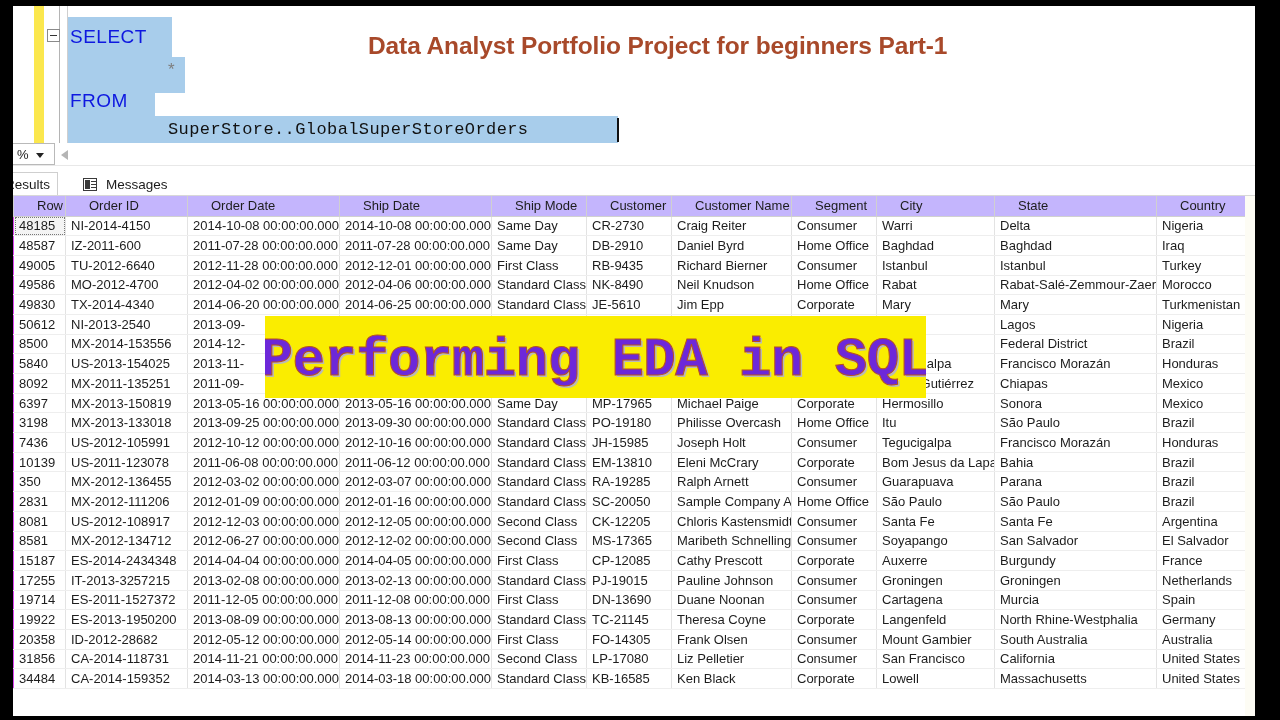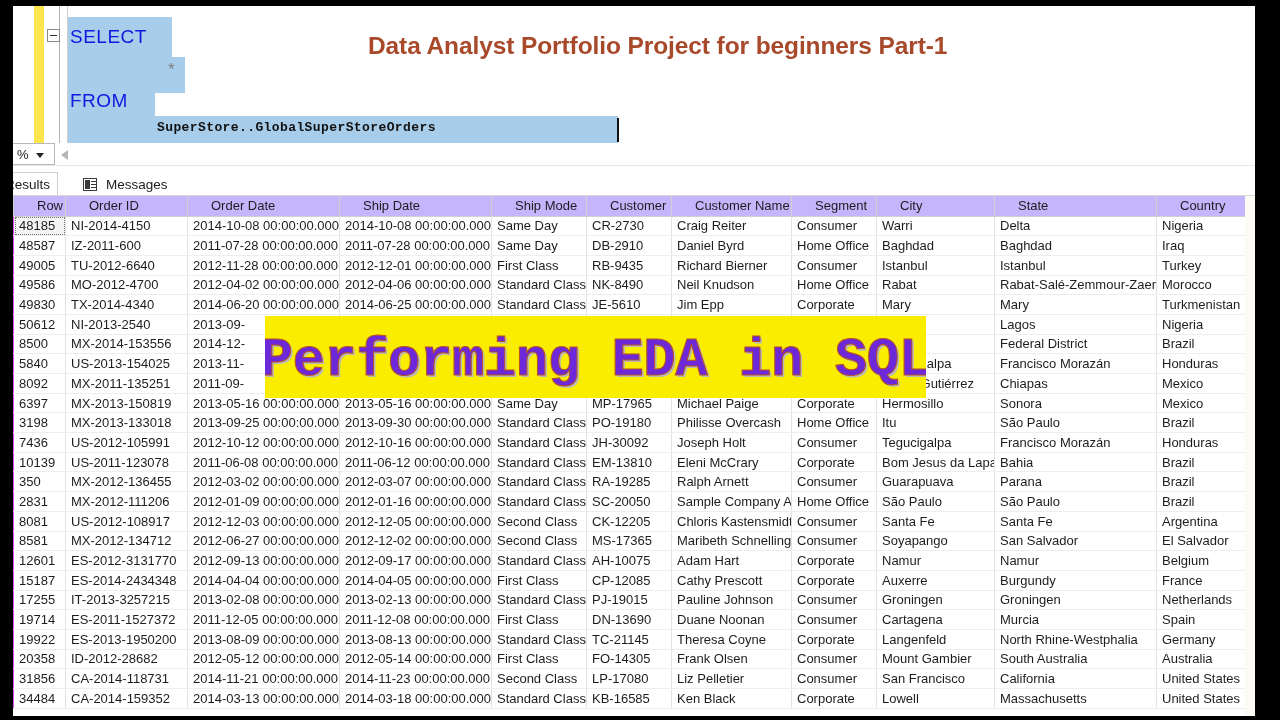--- a/index.html
+++ b/index.html
@@ -44,22 +44,22 @@
   .sel-4 { left: 55px; top: 116px; width: 550px; height: 30px; }  
 
   .kw {
     position: absolute; color: #0e18e0; font-size: 19px; letter-spacing: .5px;
     font-family: "Liberation Sans", sans-serif; font-weight: 400;
   }
   .kw-select { left: 57px; top: 26px; }
   .kw-from   { left: 57px; top: 90px; }
   .star { position: absolute; left: 155px; top: 60px; color: #7e7e7e; font-size: 17px; }
   .tbl {
-    position: absolute; left: 144px; top: 120px; color: #111111;
-    font-family: "Liberation Mono", monospace; font-size: 13px; letter-spacing: .4px; font-weight: bold;
+    position: absolute; left: 155px; top: 120px; color: #111111;
+    font-family: "Liberation Mono", monospace; font-size: 17px; letter-spacing: .4px;
   }
   .caret { position: absolute; left: 604px; top: 118px; width: 2px; height: 24px; background: #111; }
 
   
   .video-title {
     position: absolute; left: 355px; top: 32px;
     color: #a8492a; font-size: 24.5px; font-weight: 700;
     font-family: "Liberation Sans", sans-serif; letter-spacing: -0.1px;
     white-space: nowrap;
   }
@@ -378,21 +378,21 @@
               <td>Itu</td>
               <td>São Paulo</td>
               <td>Brazil</td>
             </tr>
             <tr>
               <td>7436</td>
               <td>US-2012-105991</td>
               <td>2012-10-12 00:00:00.000</td>
               <td>2012-10-16 00:00:00.000</td>
               <td>Standard Class</td>
-              <td>JH-30092</td>
+              <td>JH-15985</td>
               <td>Joseph Holt</td>
               <td>Consumer</td>
               <td>Tegucigalpa</td>
               <td>Francisco Morazán</td>
               <td>Honduras</td>
             </tr>
             <tr>
               <td>10139</td>
               <td>US-2011-123078</td>
               <td>2011-06-08 00:00:00.000</td>
@@ -449,33 +449,20 @@
               <td>MX-2012-134712</td>
               <td>2012-06-27 00:00:00.000</td>
               <td>2012-12-02 00:00:00.000</td>
               <td>Second Class</td>
               <td>MS-17365</td>
               <td>Maribeth Schnelling</td>
               <td>Consumer</td>
               <td>Soyapango</td>
               <td>San Salvador</td>
               <td>El Salvador</td>
-            </tr>
-            <tr>
-              <td>12601</td>
-              <td>ES-2012-3131770</td>
-              <td>2012-09-13 00:00:00.000</td>
-              <td>2012-09-17 00:00:00.000</td>
-              <td>Standard Class</td>
-              <td>AH-10075</td>
-              <td>Adam Hart</td>
-              <td>Corporate</td>
-              <td>Namur</td>
-              <td>Namur</td>
-              <td>Belgium</td>
             </tr>
             <tr>
               <td>15187</td>
               <td>ES-2014-2434348</td>
               <td>2014-04-04 00:00:00.000</td>
               <td>2014-04-05 00:00:00.000</td>
               <td>First Class</td>
               <td>CP-12085</td>
               <td>Cathy Prescott</td>
               <td>Corporate</td>

